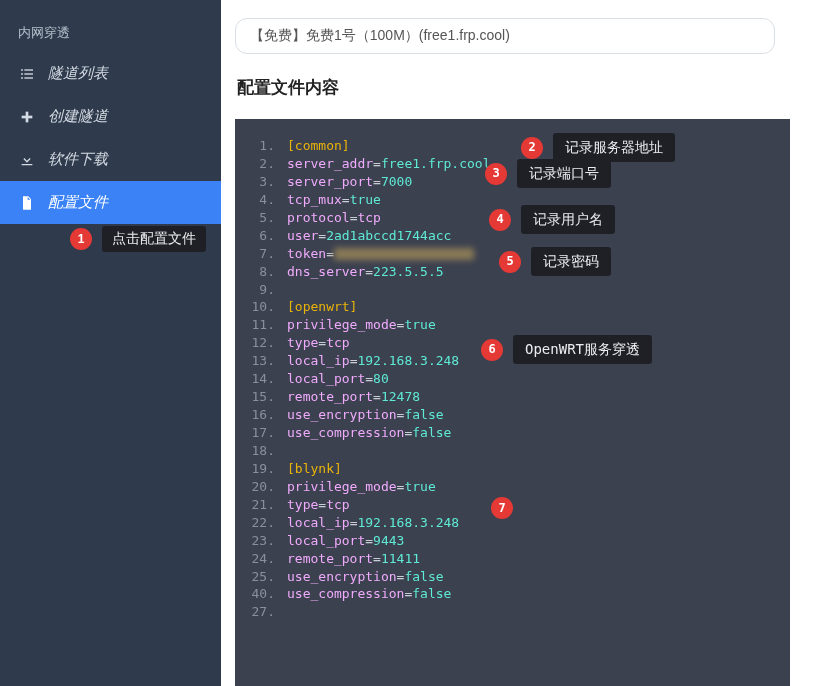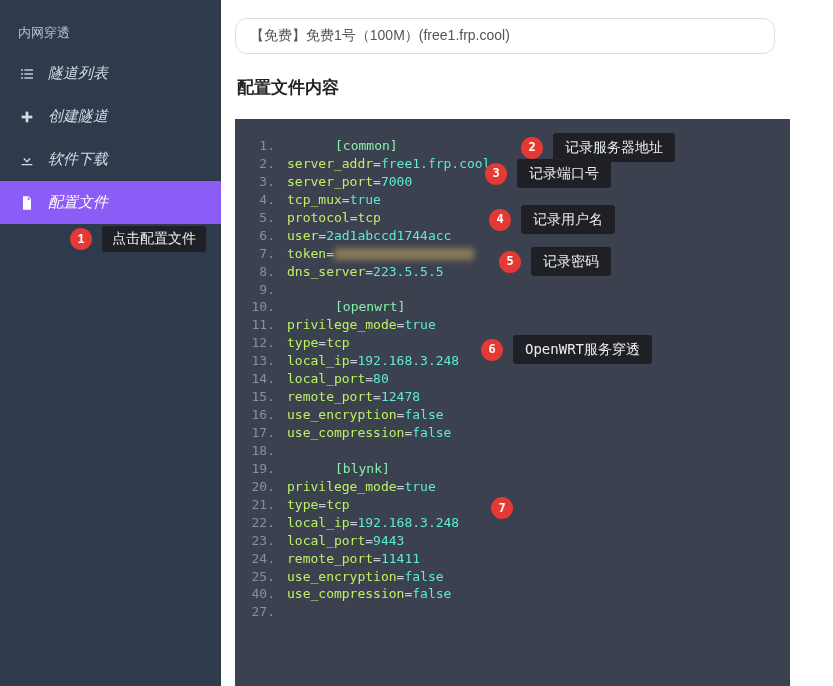--- a/index.html
+++ b/index.html
@@ -27,21 +27,21 @@
     display: flex;
     align-items: center;
     gap: 12px;
     padding: 12px 18px;
     font-size: 15px;
     cursor: pointer;
     position: relative;
     font-style: italic;
   }
   .sidebar-item.active {
-    background: #8b5cf6;
+    background: #3b82f6;
     color: #fff;
   }
   .sidebar-item .icon {
     width: 18px;
     height: 18px;
     display: inline-flex;
     align-items: center;
     justify-content: center;
   }
   .main {
@@ -83,24 +83,24 @@
     width: 52px;
     text-align: right;
     padding-right: 12px;
     color: #8a8f9c;
     user-select: none;
     flex-shrink: 0;
   }
   .code {
     flex: 1;
   }
-  .tok-key { color: #bef264; }
+  .tok-key { color: #f0abfc; }
   .tok-eq { color: #c9cdd6; }
   .tok-val { color: #5eead4; }
-  .tok-section { color: #86efac; margin-left: 48px; }
+  .tok-section { color: #eab308; }
 
   
   .anno {
     position: absolute;
     display: flex;
     align-items: center;
     gap: 10px;
     z-index: 10;
   }
   .anno-dot {

